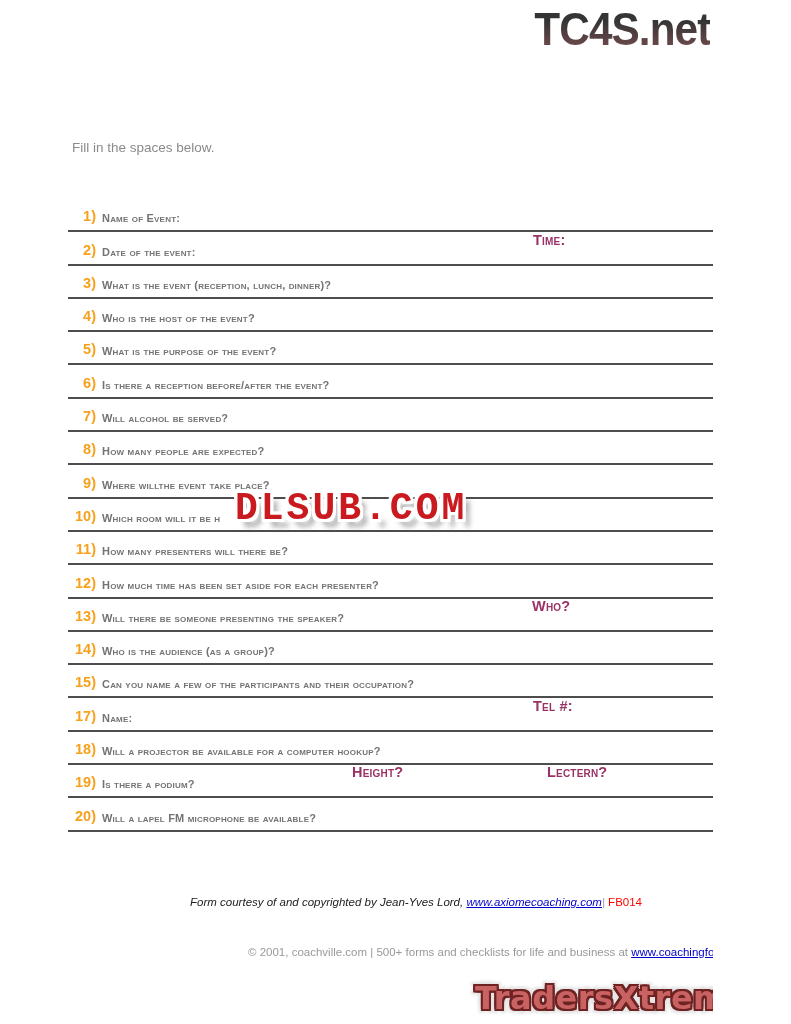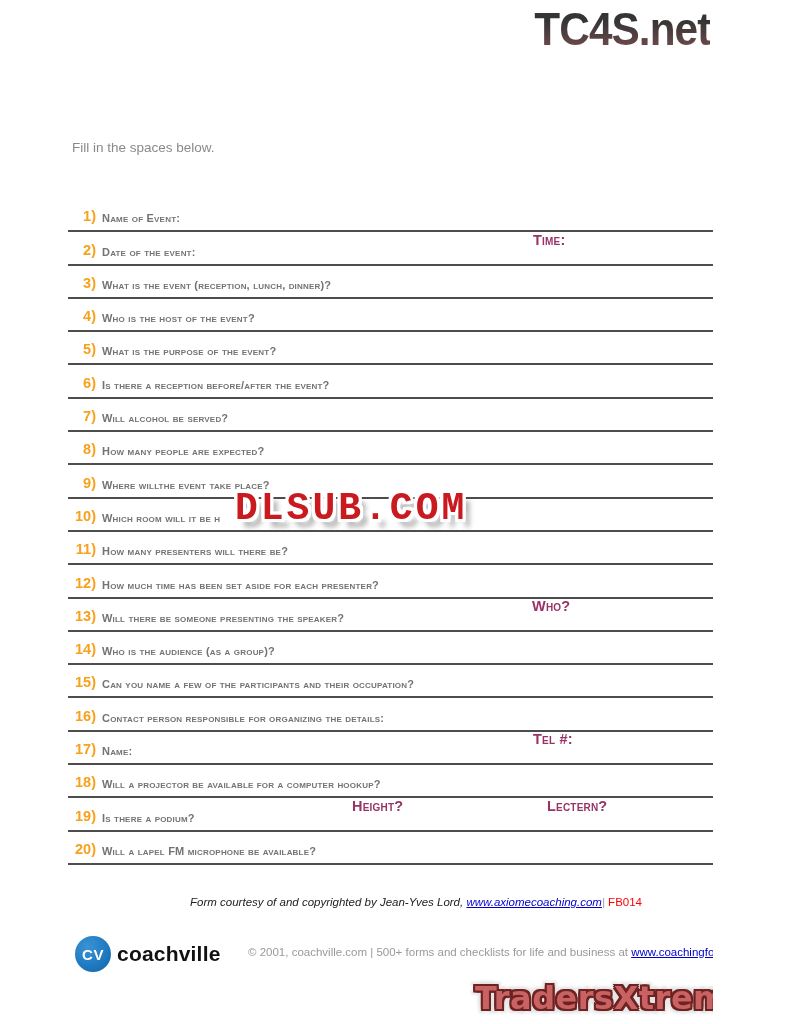--- a/index.html
+++ b/index.html
@@ -132,24 +132,20 @@
       </div>
       <div class="row">
         <span class="num">14)</span>
         <span class="lbl">Who is the audience (as a group)?</span>
       </div>
       <div class="row">
         <span class="num">15)</span>
         <span class="lbl">Can you name a few of the participants and their occupation?</span>
       </div>
       <div class="row">
-        <span class="num">16)</span>
-        <span class="lbl">Contact person responsible for organizing the details:</span>
-      </div>
-      <div class="row">
         <span class="num">17)</span>
         <span class="lbl">Name:</span>
         <span class="extra" style="left: 465px;">Tel #:</span>
       </div>
       <div class="row">
         <span class="num">18)</span>
         <span class="lbl">Will a projector be available for a computer hookup?</span>
       </div>
       <div class="row">
         <span class="num">19)</span>
@@ -162,26 +158,20 @@
         <span class="lbl">Will a lapel FM microphone be available?</span>
       </div>
     </div>
 
   <div class="wm-mid">DLSUB.COM</div>
 
   <div class="credit">
     <span>Form courtesy of and copyrighted by Jean-Yves Lord, </span><a href="#">www.axiomecoaching.com</a><span class="sep">|</span><span class="code"> FB014</span>
   </div>
 
-  <div class="logo">
-    <div class="logo-circle">
-      <span class="logo-initials">CV</span>
-    </div>
-    <span class="logo-name">coachville</span>
-  </div>
 
   <div class="copyright">
     <span>© 2001, coachville.com | 500+ forms and checklists for life and business at </span><a href="#">www.coachingforms.com</a>
   </div>
 
   <div class="wm-bottom">TradersXtreme.com</div>
 
 </div>
 
 </body></html>

